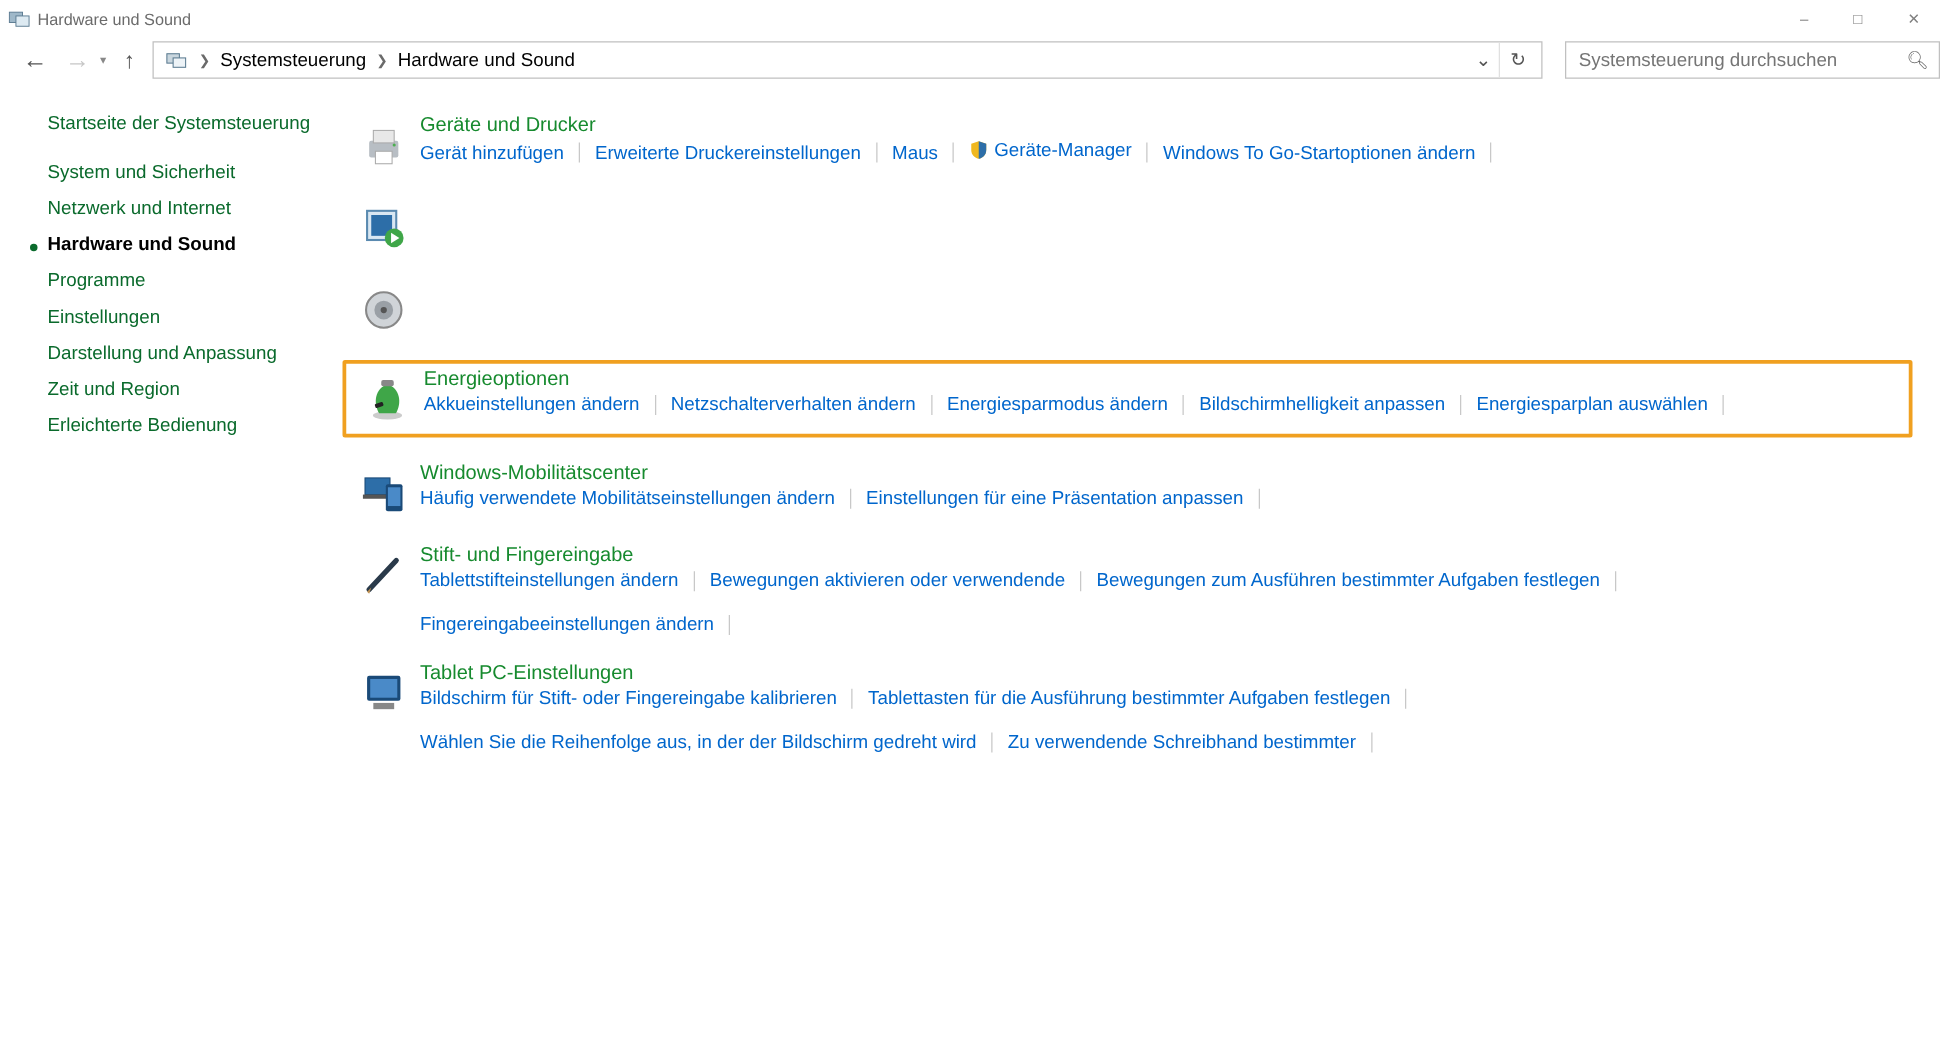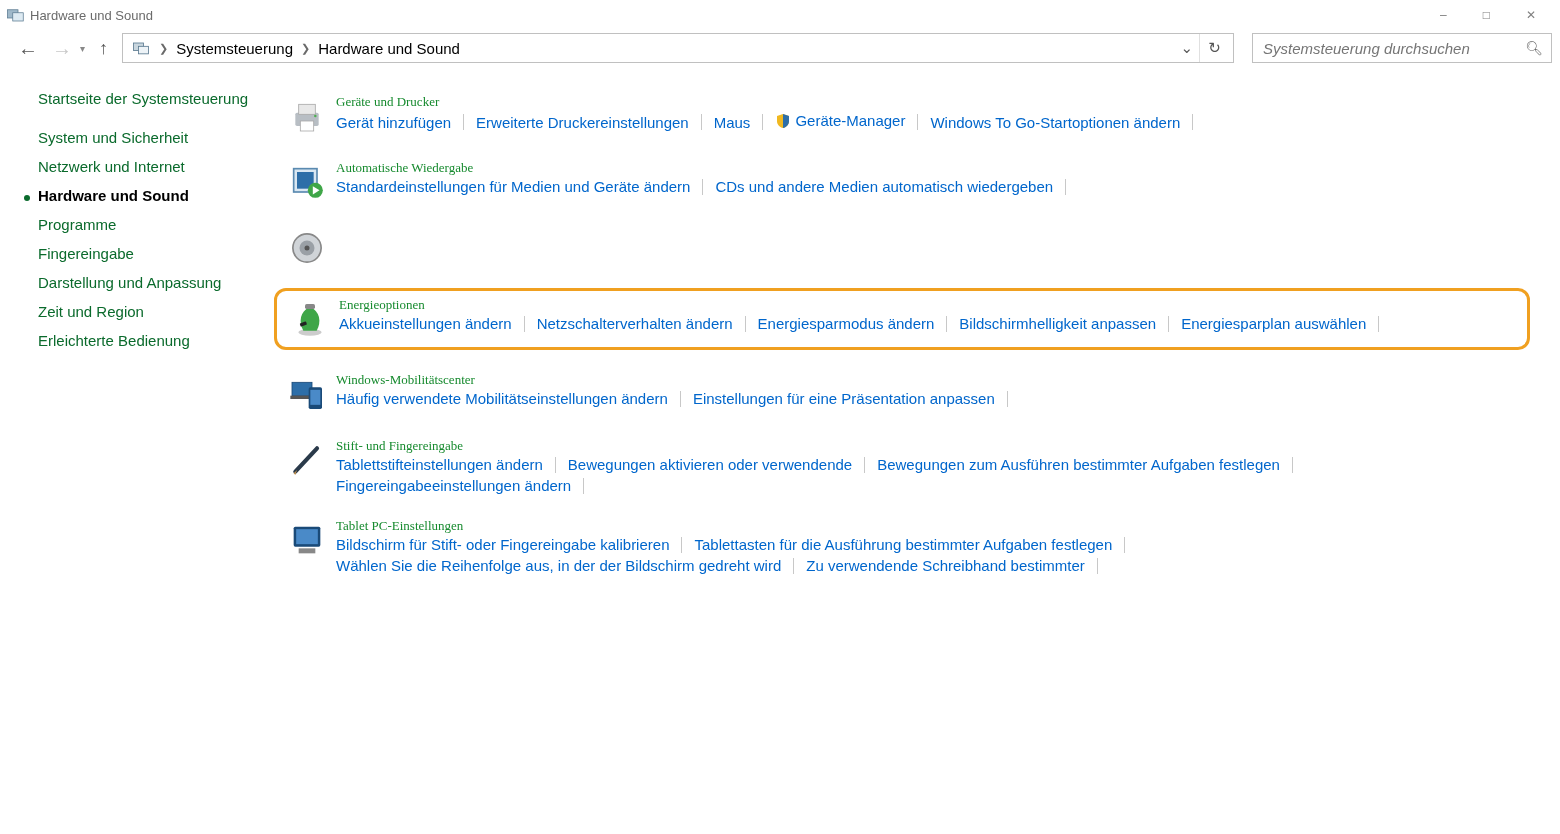--- a/index.html
+++ b/index.html
@@ -89,21 +89,20 @@
     padding: 0 8px;
     margin-left: 4px;
   }
   .search-input {
     flex: 1;
     border: none;
     outline: none;
     color: #888;
     font-family: inherit;
     font-size: 15px;
-    font-style: italic;
     background: transparent;
   }
   .search-icon { color: #666; font-size: 14px; }
   
   .content {
     display: flex;
     padding-top: 20px;
   }
   .sidebar {
     width: 278px;
@@ -141,46 +140,45 @@
     flex: 1;
     padding-right: 30px;
   }
   .category {
     display: flex;
     margin-bottom: 18px;
     padding: 2px 0;
   }
   .category.highlight {
     border: 3px solid #f0a020;
-    border-radius: 12px;
+    border-radius: 2px;
     padding: 4px 0 8px 0;
     margin-left: -4px;
   }
   .category.highlight .cat-icon-wrap { margin-left: 4px; }
   .cat-icon-wrap {
     width: 58px;
     display: flex;
     justify-content: center;
     padding-top: 4px;
   }
   .cat-icon-wrap svg { width: 40px; height: 40px; }
   .cat-body { flex: 1; }
   .cat-title {
     color: #168a2e;
-    font-size: 13px;
+    font-size: 16px;
     cursor: pointer;
     margin-bottom: 2px;
     display: inline-block;
-    font-family: Liberation Serif, serif;
   }
   .links-row {
     display: flex;
     flex-wrap: wrap;
     align-items: center;
-    row-gap: 4px;
+    row-gap: 18px;
   }
   .sub-link {
     color: #0066cc;
     cursor: pointer;
     font-size: 15px;
     white-space: nowrap;
   }
   .link-sep {
     width: 1px;
     height: 16px;
@@ -241,21 +239,21 @@
 </div>
 
 <div class="content">
   <div class="sidebar">
     <div class="sidebar-heading">Startseite der Systemsteuerung</div>
     <div id="sidebar-items">
         <div class="sidebar-link">System und Sicherheit</div>
         <div class="sidebar-link">Netzwerk und Internet</div>
         <div class="sidebar-link active">Hardware und Sound</div>
         <div class="sidebar-link">Programme</div>
-        <div class="sidebar-link">Fingereingabe</div>
+        <div class="sidebar-link">Einstellungen</div>
         <div class="sidebar-link">Darstellung und Anpassung</div>
         <div class="sidebar-link">Zeit und Region</div>
         <div class="sidebar-link">Erleichterte Bedienung</div>
       </div>
   </div>
 
   <div class="main" id="main-panel">
   <div class="category">
         <div class="cat-icon-wrap">
           <svg viewBox="0 0 48 48">
@@ -283,26 +281,20 @@
       </div>
       <div class="category">
         <div class="cat-icon-wrap">
           <svg viewBox="0 0 48 48">
             <rect x="8" y="8" width="28" height="28" fill="#d9e7f2" stroke="#5a8ab0" stroke-width="2"></rect>
             <rect x="12" y="12" width="20" height="20" fill="#2d6ea8"></rect>
             <circle cx="34" cy="34" r="9" fill="#3fa648"></circle>
             <polygon points="31,29 31,39 39,34" fill="#fff"></polygon>
           </svg>
         </div>
-        <div class="cat-body"><div class="cat-title">Automatische Wiedergabe</div><div class="links-row">
-            <span class="sub-link">Standardeinstellungen für Medien und Geräte ändern</span>
-            <span class="link-sep"></span>
-            <span class="sub-link">CDs und andere Medien automatisch wiedergeben</span>
-            <span class="link-sep"></span>
-          </div></div>
       </div>
       <div class="category">
         <div class="cat-icon-wrap">
           <svg viewBox="0 0 48 48">
             <circle cx="24" cy="24" r="17" fill="#d0d4d8" stroke="#888" stroke-width="2"></circle>
             <circle cx="24" cy="24" r="9" fill="#9aa0a6"></circle>
             <circle cx="24" cy="24" r="3" fill="#555"></circle>
           </svg>
         </div>
       </div>

